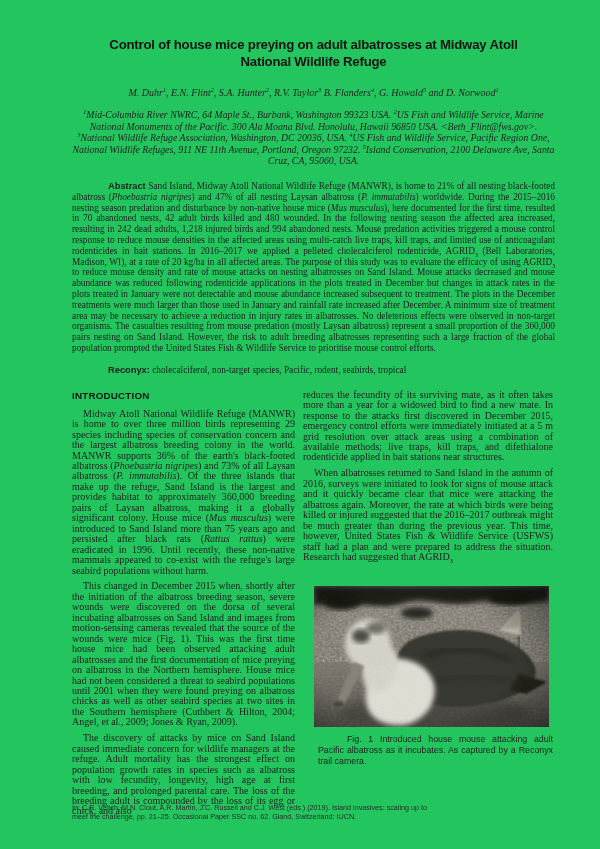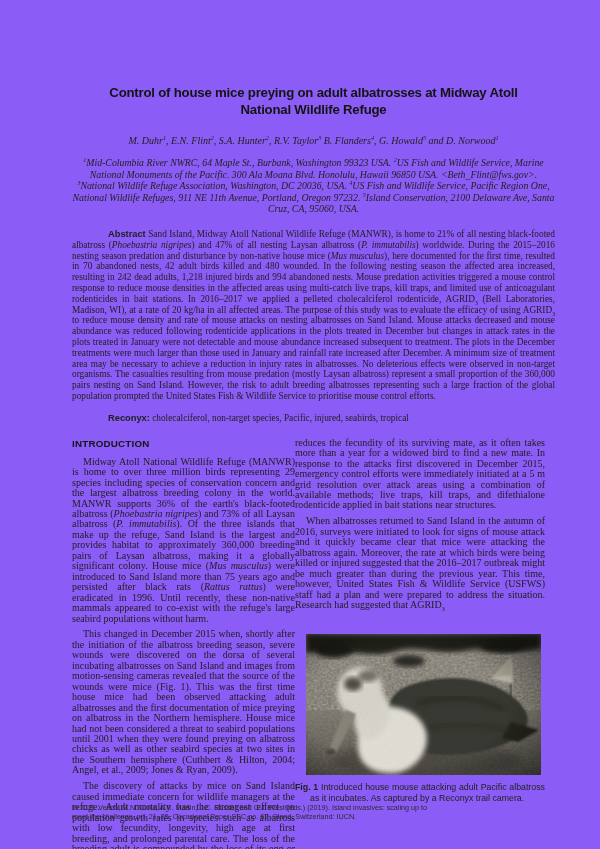--- a/index.html
+++ b/index.html
@@ -1,24 +1,24 @@
 <!DOCTYPE html>
 <html><head>
 <meta charset="utf-8">
 <style>
   html,body{margin:0;padding:0;background:#e9e9e9;}
   .page{
     position:relative;
     width:600px;height:849px;
     margin:0 auto;
-    background:#8b5cf6;
+    background:#22c55e;
     color:#1e1e1e;
     font-family:"Liberation Serif", serif;
     box-sizing:border-box;
-    padding:85px 45px 0 72px;
+    padding:37px 45px 0 72px;
     overflow:hidden;
   }
   sup{font-size:62%;line-height:0;vertical-align:super;}
   sub{font-size:62%;line-height:0;vertical-align:sub;}
   .title{
     font-family:"Liberation Sans", sans-serif;
     font-weight:bold;font-size:13.2px;line-height:16.5px;
     letter-spacing:-0.2px;text-align:center;color:#141414;margin:0;
   }
   .authors{
@@ -34,21 +34,21 @@
     font-size:9.3px;line-height:10.8px;
   }
   .lead-label{
     font-family:"Liberation Sans", sans-serif;
     font-weight:bold;font-style:normal;margin-left:36px;
   }
   .keywords{
     margin-top:11px;text-align:left;font-size:9.3px;
   }
   .columns{
-    margin-top:15px;display:flex;gap:0;align-items:flex-start;
+    margin-top:15px;display:flex;gap:8px;align-items:flex-start;
   }
   .col-left{width:223px;flex:none;}
   .col-right{width:250px;flex:none;}
   .section-heading{
     font-family:"Liberation Sans", sans-serif;
     font-weight:bold;font-size:9.8px;letter-spacing:0.2px;
     margin:0 0 8px 0;color:#141414;
   }
   .body-par{
     font-size:10px;line-height:10.45px;text-align:justify;
@@ -56,41 +56,41 @@
   }
   .body-par.continuation{text-indent:0;}
   .figure-block{margin-top:24px;}
   .figure-block svg{display:block;margin-left:11px;}
   .fig-caption{
     margin-top:7px;
     font-family:"Liberation Sans", sans-serif;
     font-size:8.8px;line-height:10.6px;text-align:justify;
     padding-left:15px;text-indent:-15px;color:#222;
   }
-  .fig-label{font-weight:bold;}
+  .fig-label{font-weight:normal;margin-left:44px;}
   .footer-citation{
     position:absolute;left:72px;top:803px;width:368px;
     font-family:"Liberation Sans", sans-serif;
     font-size:7.2px;line-height:9.2px;color:#2c2c2c;text-align:left;
   }
 </style>
 </head>
 <body>
 
 <div class="page">
 
   <h1 class="title">Control of house mice preying on adult albatrosses at Midway Atoll<br>National Wildlife Refuge</h1>
 
   <p class="authors">M. Duhr<sup>1</sup>, E.N. Flint<sup>2</sup>, S.A. Hunter<sup>2</sup>, R.V. Taylor<sup>3</sup> B. Flanders<sup>4</sup>, G. Howald<sup>5</sup> and D. Norwood<sup>1</sup></p>
 
   <p class="affiliations"><sup>1</sup>Mid-Columbia River NWRC, 64 Maple St., Burbank, Washington 99323 USA. <sup>2</sup>US Fish and Wildlife Service, Marine National Monuments of the Pacific. 300 Ala Moana Blvd. Honolulu, Hawaii 96850 USA. &lt;Beth_Flint@fws.gov&gt;. <sup>3</sup>National Wildlife Refuge Association, Washington, DC 20036, USA. <sup>4</sup>US Fish and Wildlife Service, Pacific Region One, National Wildlife Refuges, 911 NE 11th Avenue, Portland, Oregon 97232. <sup>5</sup>Island Conservation, 2100 Delaware Ave, Santa Cruz, CA, 95060, USA.</p>
 
   <p class="abstract"><span class="lead-label">Abstract</span> <span>Sand Island, Midway Atoll National Wildlife Refuge (MANWR), is home to 21% of all nesting black-footed albatross (<i>Phoebastria nigripes</i>) and 47% of all nesting Laysan albatross (<i>P. immutabilis</i>) worldwide. During the 2015–2016 nesting season predation and disturbance by non-native house mice (<i>Mus musculus</i>), here documented for the first time, resulted in 70 abandoned nests, 42 adult birds killed and 480 wounded. In the following nesting season the affected area increased, resulting in 242 dead adults, 1,218 injured birds and 994 abandoned nests. Mouse predation activities triggered a mouse control response to reduce mouse densities in the affected areas using multi-catch live traps, kill traps, and limited use of anticoagulant rodenticides in bait stations. In 2016–2017 we applied a pelleted cholecalciferol rodenticide, AGRID<sub>3</sub> (Bell Laboratories, Madison, WI), at a rate of 20 kg/ha in all affected areas. The purpose of this study was to evaluate the efficacy of using AGRID<sub>3</sub> to reduce mouse density and rate of mouse attacks on nesting albatrosses on Sand Island. Mouse attacks decreased and mouse abundance was reduced following rodenticide applications in the plots treated in December but changes in attack rates in the plots treated in January were not detectable and mouse abundance increased subsequent to treatment. The plots in the December treatments were much larger than those used in January and rainfall rate increased after December. A minimum size of treatment area may be necessary to achieve a reduction in injury rates in albatrosses. No deleterious effects were observed in non-target organisms. The casualties resulting from mouse predation (mostly Laysan albatross) represent a small proportion of the 360,000 pairs nesting on Sand Island. However, the risk to adult breeding albatrosses representing such a large fraction of the global population prompted the United States Fish &amp; Wildlife Service to prioritise mouse control efforts.</span></p>
 
-  <p class="keywords"><span class="lead-label">Reconyx:</span> <span>cholecalciferol, non-target species, Pacific, injured, seabirds, tropical</span></p>
+  <p class="keywords"><span class="lead-label">Reconyx:</span> <span>cholecalciferol, non-target species, Pacific, rodent, seabirds, tropical</span></p>
 
   <div class="columns">
 
     <div class="col-left">
       <h2 class="section-heading">INTRODUCTION</h2>
       <p class="body-par">Midway Atoll National Wildlife Refuge (MANWR) is home to over three million birds representing 29 species including species of conservation concern and the largest albatross breeding colony in the world. MANWR supports 36% of the earth's black-footed albatross (<i>Phoebastria nigripes</i>) and 73% of all Laysan albatross (<i>P. immutabilis</i>). Of the three islands that make up the refuge, Sand Island is the largest and provides habitat to approximately 360,000 breeding pairs of Laysan albatross, making it a globally significant colony. House mice (<i>Mus musculus</i>) were introduced to Sand Island more than 75 years ago and persisted after black rats (<i>Rattus rattus</i>) were eradicated in 1996. Until recently, these non-native mammals appeared to co-exist with the refuge's large seabird populations without harm.</p>
       <p class="body-par">This changed in December 2015 when, shortly after the initiation of the albatross breeding season, severe wounds were discovered on the dorsa of several incubating albatrosses on Sand Island and images from motion-sensing cameras revealed that the source of the wounds were mice (Fig. 1). This was the first time house mice had been observed attacking adult albatrosses and the first documentation of mice preying on albatross in the Northern hemisphere. House mice had not been considered a threat to seabird populations until 2001 when they were found preying on albatross chicks as well as other seabird species at two sites in the Southern hemisphere (Cuthbert &amp; Hilton, 2004; Angel, et al., 2009; Jones &amp; Ryan, 2009).</p>
       <p class="body-par">The discovery of attacks by mice on Sand Island caused immediate concern for wildlife managers at the refuge. Adult mortality has the strongest effect on population growth rates in species such as albatross with low fecundity, longevity, high age at first breeding, and prolonged parental care. The loss of the breeding adult is compounded by the loss of its egg or chick, and also</p>
     </div>
 

